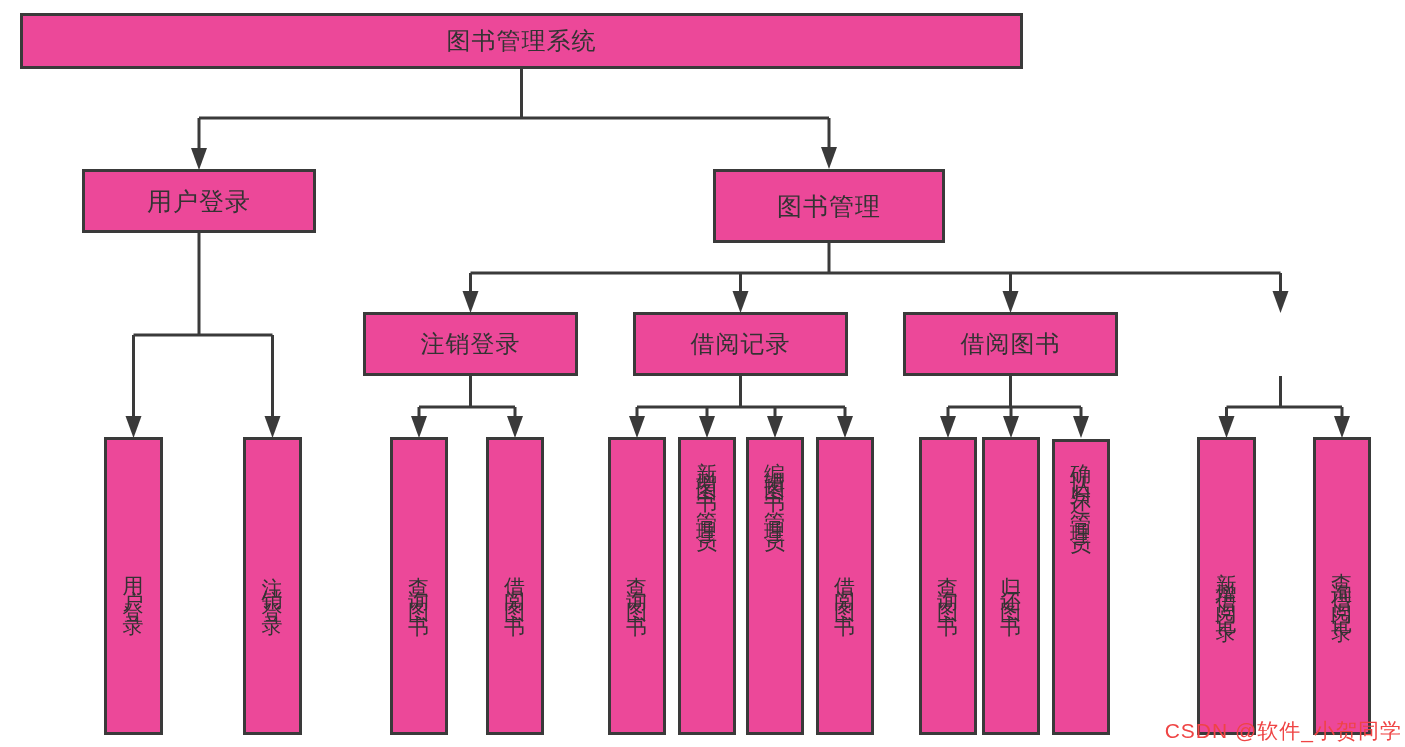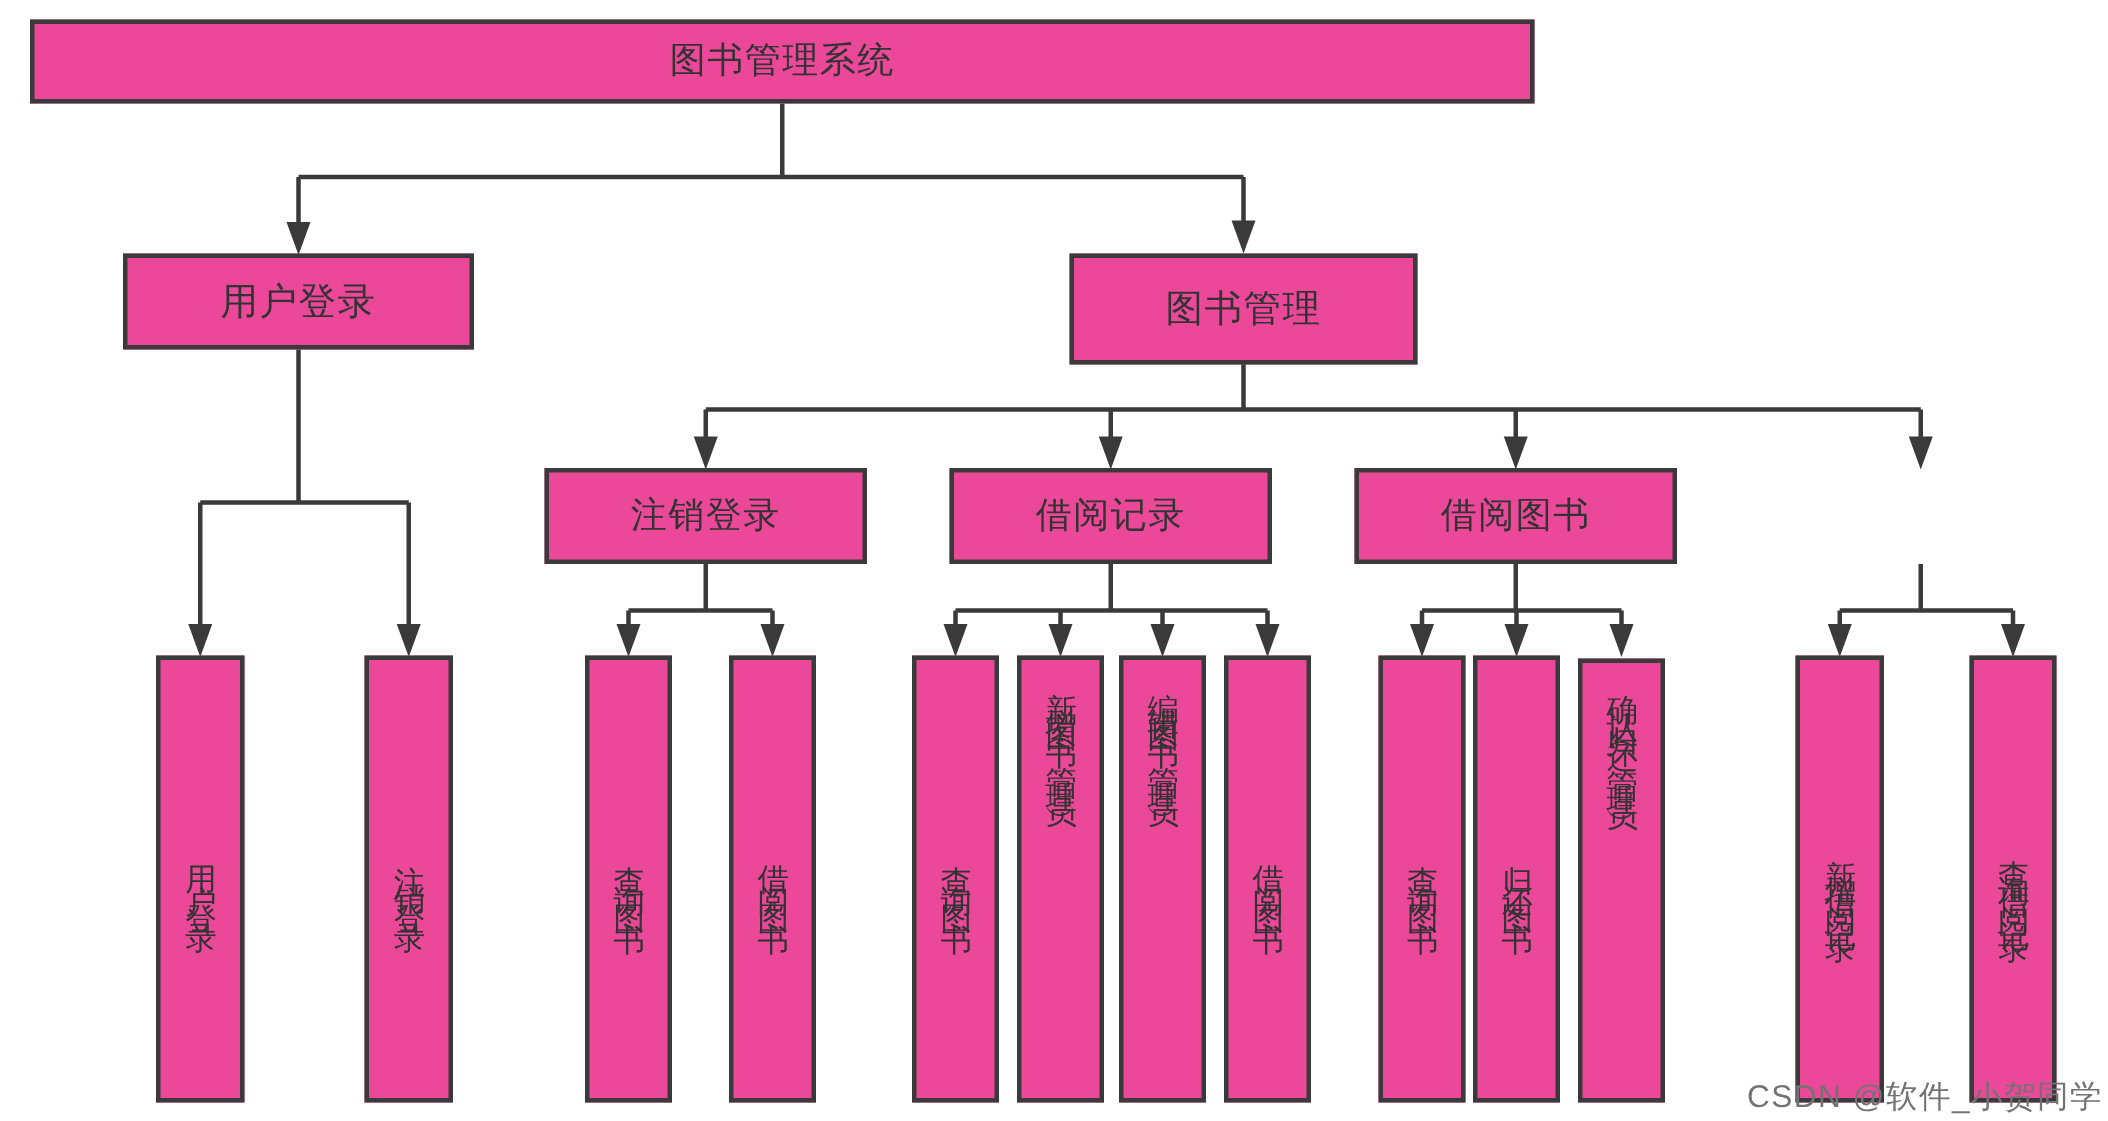--- a/index.html
+++ b/index.html
@@ -51,21 +51,21 @@
   .vtop {
     letter-spacing: 10px;
     justify-content: flex-start;
     padding-top: 5px;
   }
   .watermark {
     position: absolute;
     right: 3px;
     top: 717px;
     font-size: 21px;
-    color: #737373;
+    color: #ef4444;
     letter-spacing: 1px;
     white-space: nowrap;
   }
 </style>
 </head>
 <body>
 
 <div id="canvas">
 
   <svg id="wires" width="1405" height="747" viewBox="0 0 1405 747">

